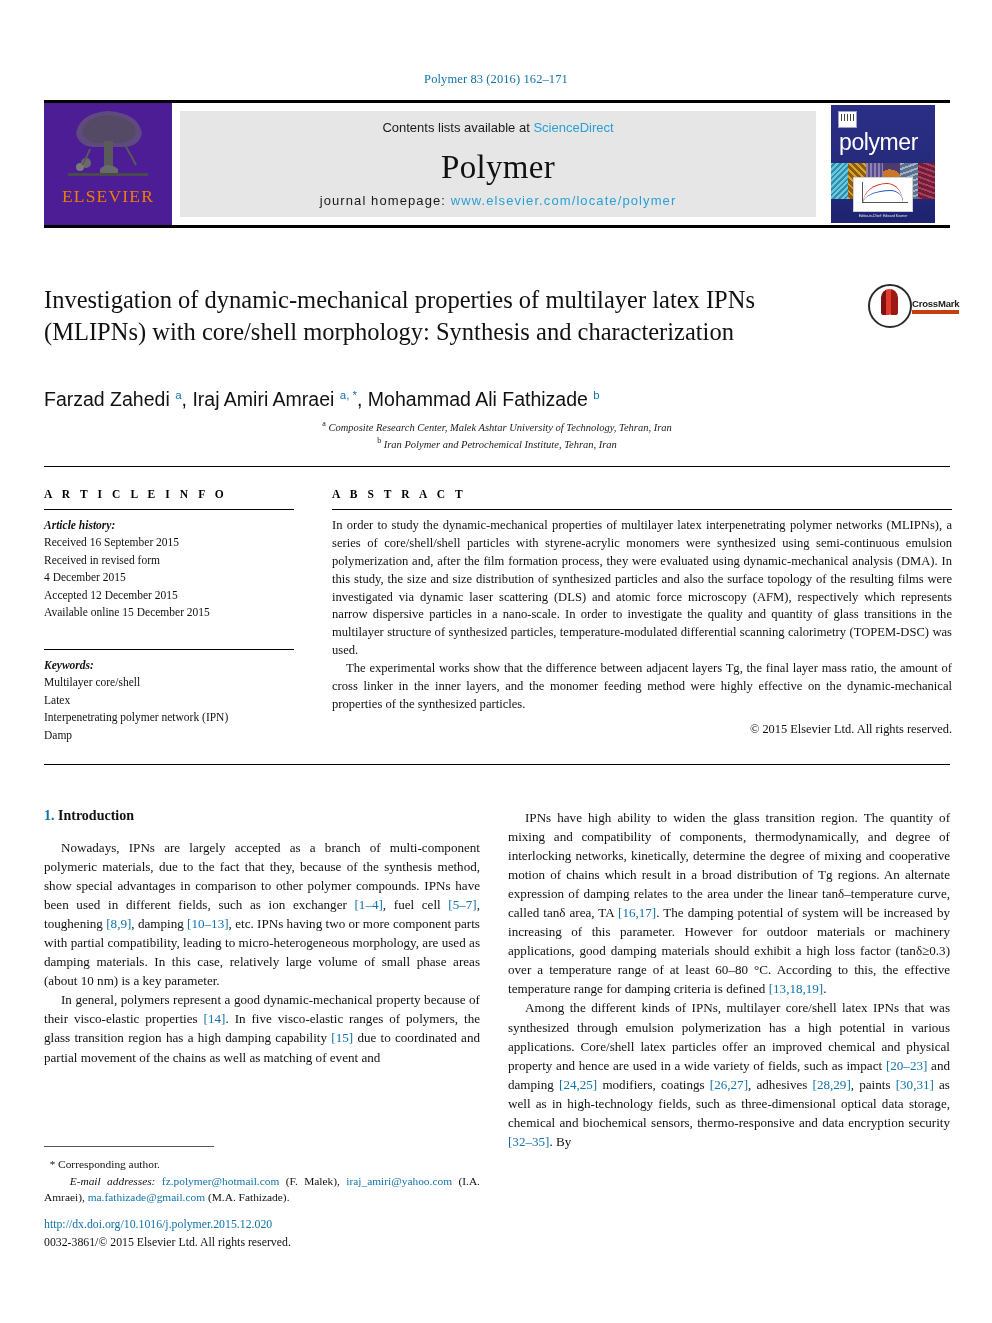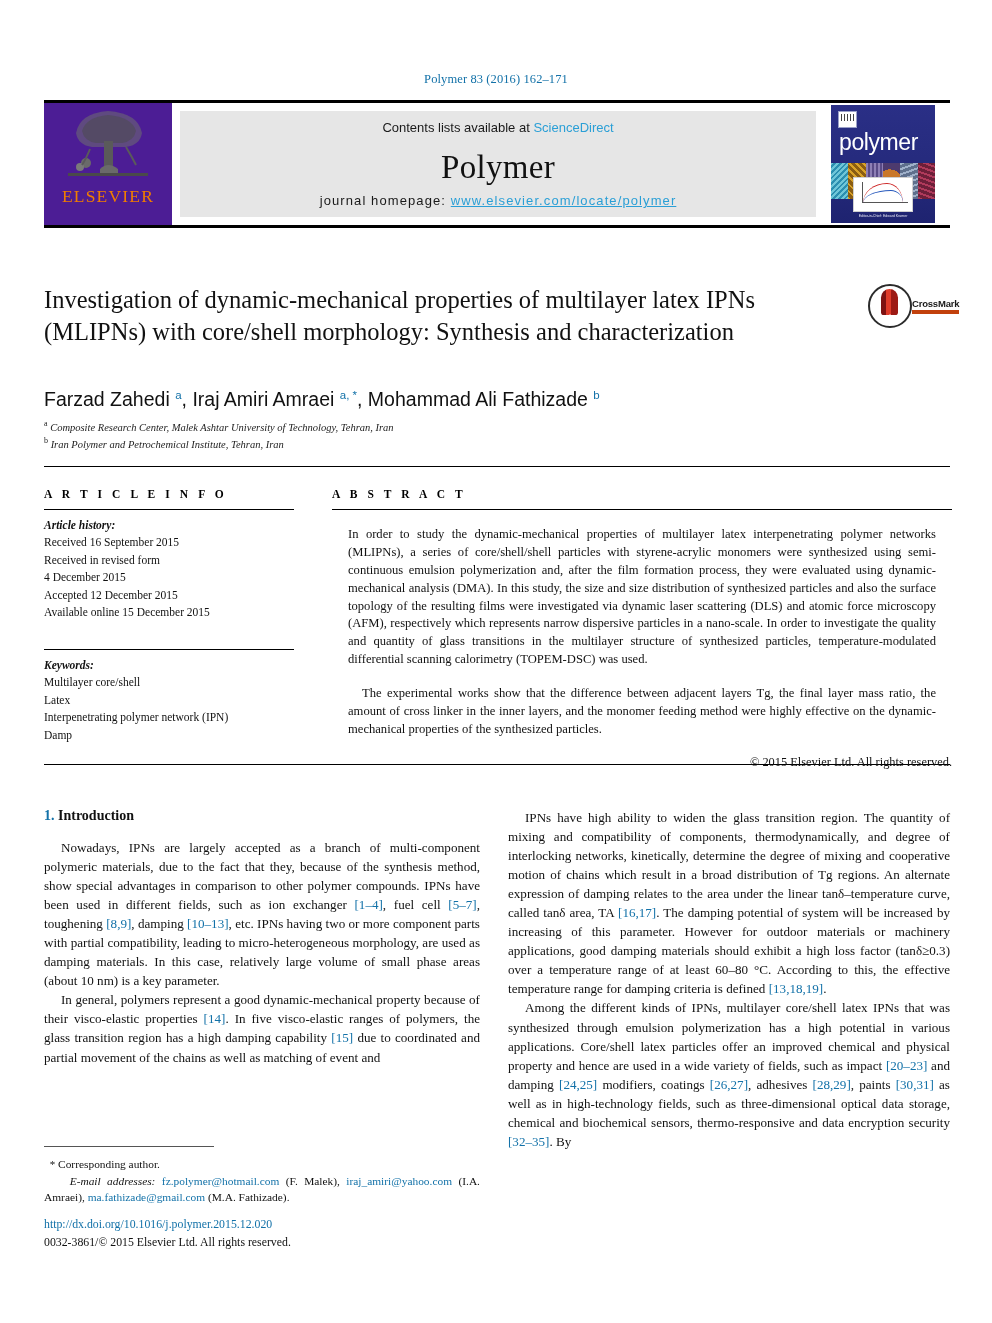--- a/index.html
+++ b/index.html
@@ -107,21 +107,21 @@
   }
   .homepage-line {
     position: absolute;
     left: 0; right: 0; bottom: 9px;
     text-align: center;
     font-family: "Liberation Sans", sans-serif;
     font-size: 13px;
     color: #1a1a1a;
     letter-spacing: 1.1px;
   }
-  .homepage-line .hp-url { color: #2a9fd6; letter-spacing: 1.1px; text-decoration: underline; }
+  .homepage-line .hp-url { color: #2a9fd6; letter-spacing: 1.1px; }
 
   
   .cover-block {
     flex: 0 0 134px;
     width: 134px;
     position: relative;
     display: flex;
     align-items: center;
     justify-content: center;
     background: #fff;
@@ -268,20 +268,21 @@
 
   .affiliations {
     position: absolute;
     left: 44px; top: 418px;
     width: 906px;
     font-family: "Liberation Serif", serif;
     font-style: italic;
     font-size: 10.5px;
     line-height: 1.45;
     color: #222;
+    text-align: center;
   }
   .affiliations sup { font-style: normal; font-size: 8px; vertical-align: super; }
 
   
   .band-top {
     position: absolute;
     left: 44px; top: 466px;
     width: 906px;
     border-top: 1px solid #000;
   }
@@ -323,21 +324,21 @@
     left: 332px; top: 488px;
     width: 620px;
   }
   .abstract-body {
     font-family: "Liberation Serif", serif;
     font-size: 12.6px;
     line-height: 1.42;
     text-align: justify;
     color: #111;
   }
-  .abstract-body p { margin: 16px; text-indent: 0; }
+  .abstract-body p { margin: 0; text-indent: 0; }
   .abstract-body p + p { text-indent: 14px; }
   .copyright {
     text-align: right;
     font-family: "Liberation Serif", serif;
     font-size: 12.4px;
     margin-top: 8px;
     color: #111;
   }
 
   

